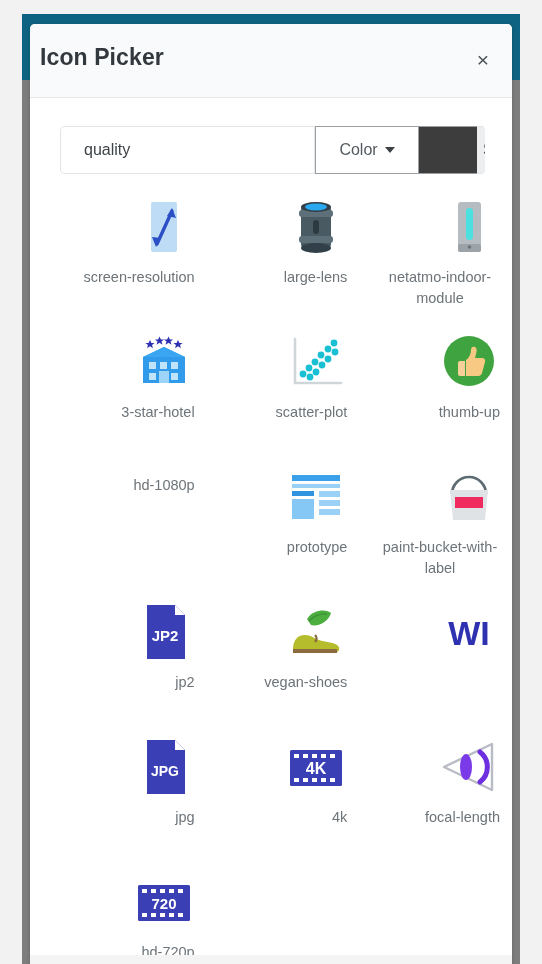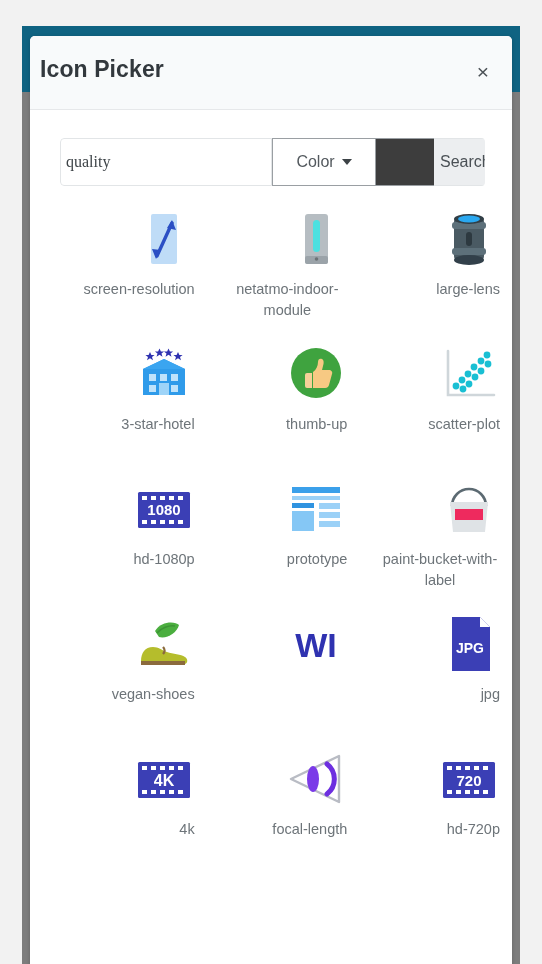--- a/index.html
+++ b/index.html
@@ -6,21 +6,21 @@
     margin: 0; padding: 0;
     width: 542px; height: 964px;
     overflow: hidden;
     background: #f2f2f2;
     font-family: "Liberation Sans", sans-serif;
   }
 
   
   #app-window {
     position: absolute;
-    left: 0; top: 16px;
+    left: 0; top: 4px;
     width: 542px; height: 692px;
     background: #f2f2f2;
   }
   #window-frame {
     position: absolute;
     left: 22px; top: 10px;
     width: 498px; height: 954px;
     background: #0f6382;           
     box-sizing: border-box;
   }
@@ -95,24 +95,24 @@
     overflow: hidden;
     box-sizing: border-box;
   }
   #search-input {
     flex: 0 0 170px;
     border: 1px solid #e2e5e7;
     border-radius: 4px 0 0 4px;
     background: #ffffff;
     font-size: 16px;
     color: #3e4448;
-    padding: 0 5px;
+    padding: 0 23px;
     box-sizing: border-box;
     outline: none;
-    font-family: Liberation Serif, serif;
+    font-family: Liberation Sans, sans-serif;
   }
   #color-dropdown {
     flex: 0 0 104px;
     border: 1px solid #9a9fa3;
     border-left: 1px solid #9a9fa3;
     background: #ffffff;
     display: flex;
     align-items: center;
     justify-content: center;
     gap: 7px;
@@ -246,42 +246,42 @@
               <polygon points="39,12 43,22 34,20" fill="#2b4fc4"></polygon>
               <polygon points="23,51 28,42 19,41" fill="#2b4fc4"></polygon>
             </svg>
           </div>
           <div class="icon-label">screen-resolution</div>
         </div>
 
         <div class="icon-cell">
           <div class="icon-art">
             <svg width="62" height="62" viewBox="0 0 62 62">
-              <rect x="20" y="6" width="23" height="50" rx="3" fill="#b6bdc2"></rect>
-              <rect x="20" y="48" width="23" height="8" rx="2" fill="#9ba3a9"></rect>
-              <rect x="28" y="12" width="7" height="32" rx="3.5" fill="#4de0e0"></rect>
-              <circle cx="31.5" cy="51" r="1.8" fill="#6c7377"></circle>
-            </svg>
-          </div>
-          <div class="icon-label">netatmo-indoor-module</div>
-        </div>
-
-        <div class="icon-cell">
-          <div class="icon-art">
-            <svg width="62" height="62" viewBox="0 0 62 62">
               <rect x="16" y="10" width="30" height="42" rx="4" fill="#4a5a63"></rect>
               <rect x="14" y="14" width="34" height="7" rx="3" fill="#5d707a"></rect>
               <rect x="14" y="40" width="34" height="7" rx="3" fill="#5d707a"></rect>
               <ellipse cx="31" cy="11" rx="15" ry="5" fill="#313e46"></ellipse>
               <ellipse cx="31" cy="11" rx="11" ry="3.4" fill="#2aa8f0"></ellipse>
               <ellipse cx="31" cy="52" rx="15" ry="5" fill="#32404a"></ellipse>
               <rect x="28" y="24" width="6" height="14" rx="3" fill="#2d3940"></rect>
             </svg>
           </div>
           <div class="icon-label">large-lens</div>
+        </div>
+
+        <div class="icon-cell">
+          <div class="icon-art">
+            <svg width="62" height="62" viewBox="0 0 62 62">
+              <rect x="20" y="6" width="23" height="50" rx="3" fill="#b6bdc2"></rect>
+              <rect x="20" y="48" width="23" height="8" rx="2" fill="#9ba3a9"></rect>
+              <rect x="28" y="12" width="7" height="32" rx="3.5" fill="#4de0e0"></rect>
+              <circle cx="31.5" cy="51" r="1.8" fill="#6c7377"></circle>
+            </svg>
+          </div>
+          <div class="icon-label">netatmo-indoor-module</div>
         </div>
 
 
         <div class="icon-cell">
           <div class="icon-art">
             <svg width="62" height="62" viewBox="0 0 62 62">
               <g fill="#2f32b0">
                 <polygon points="17,9 18.4,12 21.6,12 19,14 20,17.2 17,15.3 14,17.2 15,14 12.4,12 15.6,12"></polygon>
                 <polygon points="26.5,5.5 27.9,8.5 31.1,8.5 28.5,10.5 29.5,13.7 26.5,11.8 23.5,13.7 24.5,10.5 21.9,8.5 25.1,8.5"></polygon>
                 <polygon points="35.5,5.5 36.9,8.5 40.1,8.5 37.5,10.5 38.5,13.7 35.5,11.8 32.5,13.7 33.5,10.5 30.9,8.5 34.1,8.5"></polygon>
@@ -293,31 +293,20 @@
                 <rect x="16" y="31" width="7" height="7"></rect>
                 <rect x="27" y="31" width="7" height="7"></rect>
                 <rect x="38" y="31" width="7" height="7"></rect>
                 <rect x="16" y="42" width="7" height="7"></rect>
                 <rect x="38" y="42" width="7" height="7"></rect>
               </g>
               <rect x="26" y="40" width="10" height="12" fill="#9ed4f8"></rect>
             </svg>
           </div>
           <div class="icon-label">3-star-hotel</div>
-        </div>
-
-        <div class="icon-cell">
-          <div class="icon-art">
-            <svg width="62" height="62" viewBox="0 0 62 62">
-              <circle cx="31" cy="30" r="25" fill="#3fa33f"></circle>
-              <path d="M22 30 h5 v15 h-5 a2 2 0 0 1 -2 -2 v-11 a2 2 0 0 1 2 -2 z" fill="#f5d098"></path>
-              <path d="M28 29 c3 -2 5 -6 5 -10 c0 -3 2 -4 4 -3 c2 1 2 4 1 7 l-1 4 h7 c2 0 4 2 3 4 l-3 11 c-1 3 -3 3 -5 3 h-11 z" fill="#f7c983"></path>
-            </svg>
-          </div>
-          <div class="icon-label">thumb-up</div>
         </div>
 
         <div class="icon-cell">
           <div class="icon-art">
             <svg width="62" height="62" viewBox="0 0 62 62">
               <path d="M10 8 V52 H56" stroke="#cfd6da" stroke-width="2.6" fill="none" stroke-linecap="round"></path>
               <g fill="#19bfd3">
                 <circle cx="18" cy="43" r="3.4"></circle>
                 <circle cx="25" cy="46" r="3.4"></circle>
                 <circle cx="24" cy="37" r="3.4"></circle>
@@ -331,148 +320,151 @@
                 <circle cx="49" cy="12" r="3.4"></circle>
               </g>
             </svg>
           </div>
           <div class="icon-label">scatter-plot</div>
         </div>
 
         <div class="icon-cell">
           <div class="icon-art">
             <svg width="62" height="62" viewBox="0 0 62 62">
+              <circle cx="31" cy="30" r="25" fill="#3fa33f"></circle>
+              <path d="M22 30 h5 v15 h-5 a2 2 0 0 1 -2 -2 v-11 a2 2 0 0 1 2 -2 z" fill="#f5d098"></path>
+              <path d="M28 29 c3 -2 5 -6 5 -10 c0 -3 2 -4 4 -3 c2 1 2 4 1 7 l-1 4 h7 c2 0 4 2 3 4 l-3 11 c-1 3 -3 3 -5 3 h-11 z" fill="#f7c983"></path>
+            </svg>
+          </div>
+          <div class="icon-label">thumb-up</div>
+        </div>
+
+        <div class="icon-cell">
+          <div class="icon-label">hd-1080p</div>
+        </div>
+
+        <div class="icon-cell">
+          <div class="icon-art">
+            <svg width="62" height="62" viewBox="0 0 62 62">
+              <rect x="7" y="9" width="48" height="6" fill="#3ba0ea"></rect>
+              <rect x="7" y="18" width="48" height="4" fill="#9bd1f7"></rect>
+              <rect x="7" y="25" width="22" height="5" fill="#2f93e0"></rect>
+              <rect x="7" y="33" width="22" height="20" fill="#85c7f5"></rect>
+              <rect x="34" y="25" width="21" height="6" fill="#9bd1f7"></rect>
+              <rect x="34" y="34" width="21" height="6" fill="#9bd1f7"></rect>
+              <rect x="34" y="43" width="21" height="6" fill="#9bd1f7"></rect>
+            </svg>
+          </div>
+          <div class="icon-label">prototype</div>
+        </div>
+
+        <div class="icon-cell">
+          <div class="icon-art">
+            <svg width="62" height="62" viewBox="0 0 62 62">
+              <path d="M14 28 a17 17 0 0 1 34 0" stroke="#5c6a72" stroke-width="2.6" fill="none"></path>
+              <path d="M12 24 h38 l-3 30 h-32 z" fill="#dfe3e6"></path>
+              <rect x="17" y="31" width="28" height="11" fill="#ee2a5e"></rect>
+            </svg>
+          </div>
+          <div class="icon-label">paint-bucket-with-label</div>
+        </div>
+
+        <div class="icon-cell">
+          <div class="icon-art">
+            <svg width="62" height="62" viewBox="0 0 62 62">
+              <path d="M14 4 h28 l10 10 v44 h-38 z" fill="#3b3fb5"></path>
+              <polygon points="42,4 52,14 42,14" fill="#ffffff"></polygon>
+              <text x="32" y="40" text-anchor="middle" font-family="Liberation Sans, sans-serif" font-size="15" font-weight="bold" fill="#ffffff">JP2</text>
+            </svg>
+          </div>
+          <div class="icon-label">jp2</div>
+        </div>
+
+
+        <div class="icon-cell">
+          <div class="icon-art">
+            <svg width="62" height="62" viewBox="0 0 62 62">
+              <path d="M22 18 c6 -10 20 -10 24 -6 c-2 8 -12 14 -20 12 z" fill="#4bae3f"></path>
+              <path d="M24 20 c4 -5 12 -8 18 -7" stroke="#3d9435" stroke-width="1.6" fill="none"></path>
+              <path d="M8 48 c0 -8 4 -14 12 -14 c6 0 8 3 14 5 c6 2 14 2 18 5 c3 2 3 6 0 7 h-42 z" fill="#b5bd2c"></path>
+              <path d="M8 48 h44 v4 h-44 z" fill="#8b6a3d"></path>
+              <path d="M30 34 c2 2 2 5 0 7" stroke="#8b6a3d" stroke-width="2.4" fill="none"></path>
+            </svg>
+          </div>
+          <div class="icon-label">vegan-shoes</div>
+        </div>
+
+        <div class="icon-cell">
+          <div class="icon-art">
+            <svg width="62" height="62" viewBox="0 0 62 62">
+              <text x="31" y="44" text-anchor="middle" font-family="Liberation Sans, sans-serif" font-size="34" font-weight="bold" fill="#2f32b0">WI</text>
+            </svg>
+          </div>
+        </div>
+
+        <div class="icon-cell">
+          <div class="icon-art">
+            <svg width="62" height="62" viewBox="0 0 62 62">
+              <path d="M14 4 h28 l10 10 v44 h-38 z" fill="#3b3fb5"></path>
+              <polygon points="42,4 52,14 42,14" fill="#ffffff"></polygon>
+              <text x="32" y="40" text-anchor="middle" font-family="Liberation Sans, sans-serif" font-size="14" font-weight="bold" fill="#ffffff">JPG</text>
+            </svg>
+          </div>
+          <div class="icon-label">jpg</div>
+        </div>
+
+        <div class="icon-cell">
+          <div class="icon-art">
+            <svg width="62" height="62" viewBox="0 0 62 62">
               <rect x="5" y="14" width="52" height="36" rx="1.5" fill="#3b3fb5"></rect>
               <g fill="#ffffff">
                 <rect x="9" y="18" width="5" height="4"></rect>
                   <rect x="18" y="18" width="5" height="4"></rect>
                 <rect x="27" y="18" width="5" height="4"></rect>
                   <rect x="36" y="18" width="5" height="4"></rect>
                 <rect x="45" y="18" width="5" height="4"></rect>
                 <rect x="9" y="42" width="5" height="4"></rect>
                   <rect x="18" y="42" width="5" height="4"></rect>
                 <rect x="27" y="42" width="5" height="4"></rect>
                   <rect x="36" y="42" width="5" height="4"></rect>
                 <rect x="45" y="42" width="5" height="4"></rect>
               </g>
-              <text x="31" y="37" text-anchor="middle" font-family="Liberation Sans, sans-serif" font-size="15" font-weight="bold" fill="#ffffff">1080</text>
-            </svg>
-          </div>
-          <div class="icon-label">hd-1080p</div>
-        </div>
-
-        <div class="icon-cell">
-          <div class="icon-art">
-            <svg width="62" height="62" viewBox="0 0 62 62">
-              <rect x="7" y="9" width="48" height="6" fill="#3ba0ea"></rect>
-              <rect x="7" y="18" width="48" height="4" fill="#9bd1f7"></rect>
-              <rect x="7" y="25" width="22" height="5" fill="#2f93e0"></rect>
-              <rect x="7" y="33" width="22" height="20" fill="#85c7f5"></rect>
-              <rect x="34" y="25" width="21" height="6" fill="#9bd1f7"></rect>
-              <rect x="34" y="34" width="21" height="6" fill="#9bd1f7"></rect>
-              <rect x="34" y="43" width="21" height="6" fill="#9bd1f7"></rect>
-            </svg>
-          </div>
-          <div class="icon-label">prototype</div>
-        </div>
-
-        <div class="icon-cell">
-          <div class="icon-art">
-            <svg width="62" height="62" viewBox="0 0 62 62">
-              <path d="M14 28 a17 17 0 0 1 34 0" stroke="#5c6a72" stroke-width="2.6" fill="none"></path>
-              <path d="M12 24 h38 l-3 30 h-32 z" fill="#dfe3e6"></path>
-              <rect x="17" y="31" width="28" height="11" fill="#ee2a5e"></rect>
-            </svg>
-          </div>
-          <div class="icon-label">paint-bucket-with-label</div>
-        </div>
-
-
-
-        <div class="icon-cell">
-          <div class="icon-art">
-            <svg width="62" height="62" viewBox="0 0 62 62">
-              <path d="M22 18 c6 -10 20 -10 24 -6 c-2 8 -12 14 -20 12 z" fill="#4bae3f"></path>
-              <path d="M24 20 c4 -5 12 -8 18 -7" stroke="#3d9435" stroke-width="1.6" fill="none"></path>
-              <path d="M8 48 c0 -8 4 -14 12 -14 c6 0 8 3 14 5 c6 2 14 2 18 5 c3 2 3 6 0 7 h-42 z" fill="#b5bd2c"></path>
-              <path d="M8 48 h44 v4 h-44 z" fill="#8b6a3d"></path>
-              <path d="M30 34 c2 2 2 5 0 7" stroke="#8b6a3d" stroke-width="2.4" fill="none"></path>
-            </svg>
-          </div>
-          <div class="icon-label">vegan-shoes</div>
-        </div>
-
-        <div class="icon-cell">
-          <div class="icon-art">
-            <svg width="62" height="62" viewBox="0 0 62 62">
-              <text x="31" y="44" text-anchor="middle" font-family="Liberation Sans, sans-serif" font-size="34" font-weight="bold" fill="#2f32b0">WI</text>
-            </svg>
-          </div>
-        </div>
-
-        <div class="icon-cell">
-          <div class="icon-art">
-            <svg width="62" height="62" viewBox="0 0 62 62">
-              <path d="M14 4 h28 l10 10 v44 h-38 z" fill="#3b3fb5"></path>
-              <polygon points="42,4 52,14 42,14" fill="#ffffff"></polygon>
-              <text x="32" y="40" text-anchor="middle" font-family="Liberation Sans, sans-serif" font-size="14" font-weight="bold" fill="#ffffff">JPG</text>
-            </svg>
-          </div>
-          <div class="icon-label">jpg</div>
+              <text x="31" y="38" text-anchor="middle" font-family="Liberation Sans, sans-serif" font-size="16" font-weight="bold" fill="#ffffff">4K</text>
+            </svg>
+          </div>
+          <div class="icon-label">4k</div>
+        </div>
+
+        <div class="icon-cell">
+          <div class="icon-art">
+            <svg width="62" height="62" viewBox="0 0 62 62">
+              <polygon points="6,31 54,8 54,54" fill="none" stroke="#b9bcc4" stroke-width="2.4" stroke-linejoin="round"></polygon>
+              <ellipse cx="28" cy="31" rx="6" ry="13" fill="#7b3ae8"></ellipse>
+              <path d="M42 16 a19 19 0 0 1 0 30" stroke="#6d2fe0" stroke-width="5" fill="none" stroke-linecap="round"></path>
+            </svg>
+          </div>
+          <div class="icon-label">focal-length</div>
         </div>
 
         <div class="icon-cell">
           <div class="icon-art">
             <svg width="62" height="62" viewBox="0 0 62 62">
               <rect x="5" y="14" width="52" height="36" rx="1.5" fill="#3b3fb5"></rect>
               <g fill="#ffffff">
                 <rect x="9" y="18" width="5" height="4"></rect>
                   <rect x="18" y="18" width="5" height="4"></rect>
                 <rect x="27" y="18" width="5" height="4"></rect>
                   <rect x="36" y="18" width="5" height="4"></rect>
                 <rect x="45" y="18" width="5" height="4"></rect>
                 <rect x="9" y="42" width="5" height="4"></rect>
                   <rect x="18" y="42" width="5" height="4"></rect>
                 <rect x="27" y="42" width="5" height="4"></rect>
                   <rect x="36" y="42" width="5" height="4"></rect>
                 <rect x="45" y="42" width="5" height="4"></rect>
               </g>
-              <text x="31" y="38" text-anchor="middle" font-family="Liberation Sans, sans-serif" font-size="16" font-weight="bold" fill="#ffffff">4K</text>
-            </svg>
-          </div>
-          <div class="icon-label">4k</div>
-        </div>
-
-        <div class="icon-cell">
-          <div class="icon-art">
-            <svg width="62" height="62" viewBox="0 0 62 62">
-              <polygon points="6,31 54,8 54,54" fill="none" stroke="#b9bcc4" stroke-width="2.4" stroke-linejoin="round"></polygon>
-              <ellipse cx="28" cy="31" rx="6" ry="13" fill="#7b3ae8"></ellipse>
-              <path d="M42 16 a19 19 0 0 1 0 30" stroke="#6d2fe0" stroke-width="5" fill="none" stroke-linecap="round"></path>
-            </svg>
-          </div>
-          <div class="icon-label">focal-length</div>
-        </div>
-
-        <div class="icon-cell">
-          <div class="icon-art">
-            <svg width="62" height="62" viewBox="0 0 62 62">
-              <rect x="5" y="14" width="52" height="36" rx="1.5" fill="#3b3fb5"></rect>
-              <g fill="#ffffff">
-                <rect x="9" y="18" width="5" height="4"></rect>
-                  <rect x="18" y="18" width="5" height="4"></rect>
-                <rect x="27" y="18" width="5" height="4"></rect>
-                  <rect x="36" y="18" width="5" height="4"></rect>
-                <rect x="45" y="18" width="5" height="4"></rect>
-                <rect x="9" y="42" width="5" height="4"></rect>
-                  <rect x="18" y="42" width="5" height="4"></rect>
-                <rect x="27" y="42" width="5" height="4"></rect>
-                  <rect x="36" y="42" width="5" height="4"></rect>
-                <rect x="45" y="42" width="5" height="4"></rect>
-              </g>
               <text x="31" y="38" text-anchor="middle" font-family="Liberation Sans, sans-serif" font-size="15" font-weight="bold" fill="#ffffff">720</text>
             </svg>
           </div>
           <div class="icon-label">hd-720p</div>
         </div>
 
       </div>
 
       <div id="partial-row">
         <div class="partial-cell">

